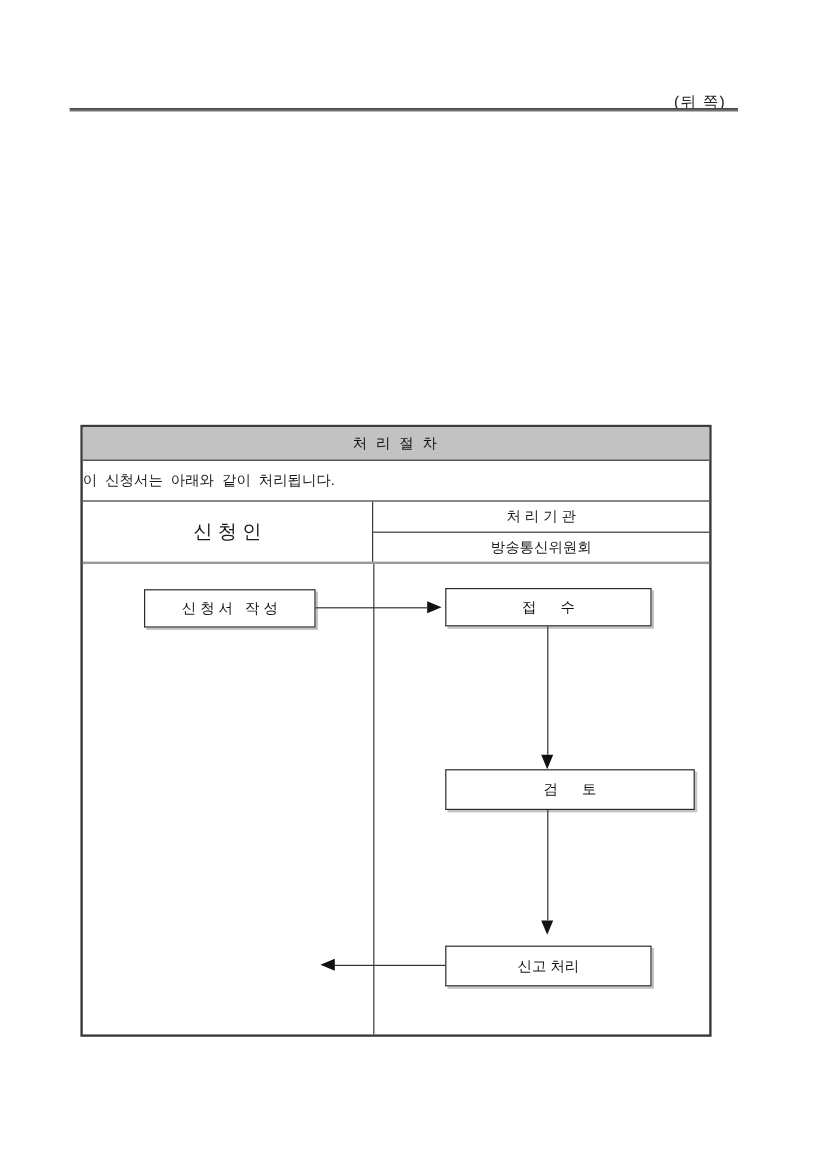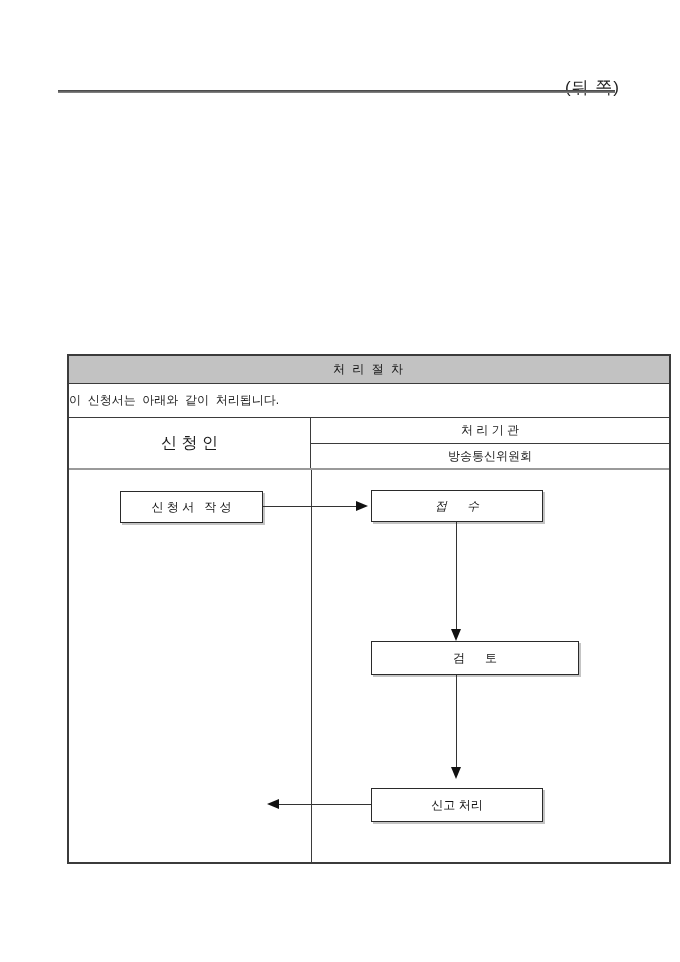--- a/index.html
+++ b/index.html
@@ -5,30 +5,30 @@
   html,body { margin:0; padding:0; background:#e8e8e8; }
   .page {
     position:relative; width:680px; height:962px; background:#ffffff;
     font-family:"Liberation Sans","DejaVu Sans",sans-serif; color:#1a1a1a;
     margin:0 auto; overflow:hidden;
   }
   .ws-pre { white-space:pre; }
 
   
   .back-label {
-    position:absolute; top:76px; right:60px; font-size:17px; letter-spacing:1px; color:#222;
+    position:absolute; top:76px; right:75px; font-size:13px; letter-spacing:1px; color:#222;
   }
   .top-rule {
     position:absolute; left:58px; top:90px; width:557px; height:3px;
     background:linear-gradient(#3f3f3f,#8a8a8a);
   }
 
   
   .proc-table {
-    position:absolute; left:67px; top:354px; width:604px; height:510px;
+    position:absolute; left:67px; top:354px; width:526px; height:510px;
     border:2px solid #3b3b3b; box-sizing:border-box; background:#fff;
   }
   .t-row { position:absolute; left:0; right:0; box-sizing:border-box; }
   .t-header {
     top:0; height:28px; background:#c2c2c2; border-bottom:1px solid #3b3b3b;
     display:flex; align-items:center; justify-content:center;
     font-size:12px; letter-spacing:2px; color:#111;
   }
   .t-desc {
     top:28px; height:34px; border-bottom:1px solid #3b3b3b;
@@ -52,21 +52,21 @@
   .v-divider { position:absolute; left:242px; top:0; bottom:0; width:1px; background:#3b3b3b; }
 
   
   .flow-box {
     position:absolute; background:#fff; border:1px solid #2a2a2a;
     box-shadow:2px 2px 0 #c4c4c4; box-sizing:border-box;
     display:flex; align-items:center; justify-content:center;
     font-size:12px; color:#111;
   }
   .box-write   { left:120px; top:491px; width:143px; height:32px; }
-  .box-receipt { left:371px; top:490px; width:172px; height:32px;font-style:italic; }
+  .box-receipt { left:371px; top:490px; width:172px; height:32px; }
   .box-review  { left:371px; top:641px; width:208px; height:34px; }
   .box-process { left:371px; top:788px; width:172px; height:34px; }
   .box-notify  { left:120px; top:788px; width:143px; height:34px; }
 
   
   .hline { position:absolute; height:1px; background:#333; }
   .vline { position:absolute; width:1px; background:#333; }
   .head-right {
     position:absolute; width:0; height:0;
     border-top:5px solid transparent; border-bottom:5px solid transparent; border-left:12px solid #111;

